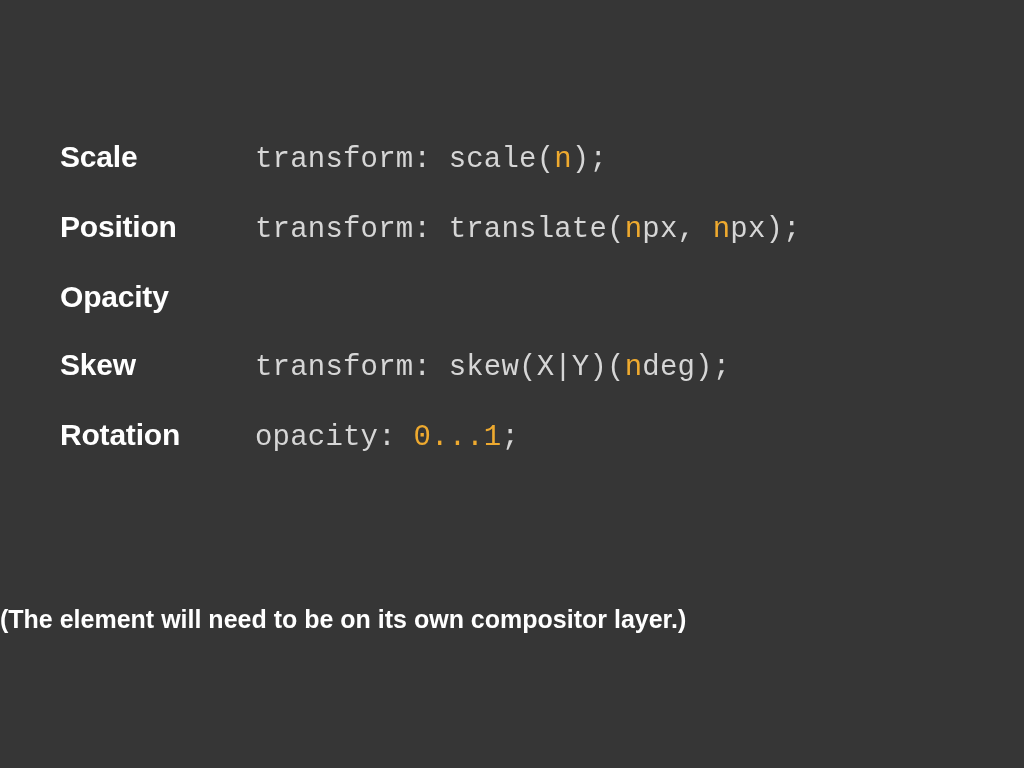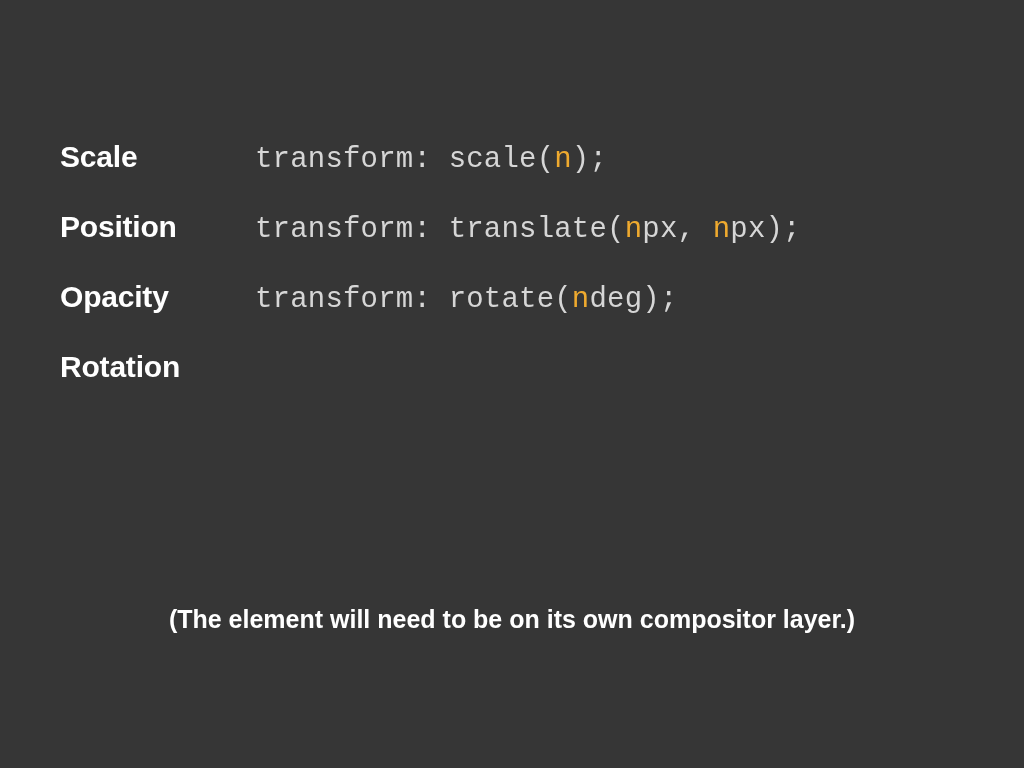--- a/index.html
+++ b/index.html
@@ -37,21 +37,20 @@
       font-size: 29px;
       white-space: pre;
       letter-spacing: 0.2px;
     }
     .code .hl {
       color: #efaa2f;
     }
     .footnote {
       position: absolute;
       width: 100%;
-      text-align: center;
       color: #ffffff;
       font-weight: 600;
       font-size: 25px;
       top: 605px;
       left: 0;
     }
   </style>
 </head>
 <body>
 
@@ -60,20 +59,24 @@
       <div class="row">
         <div class="label">Scale</div>
         <div class="code"><span>transform: scale(</span><span class="hl">n</span><span>);</span></div>
       </div>
       <div class="row">
         <div class="label">Position</div>
         <div class="code"><span>transform: translate(</span><span class="hl">n</span><span>px, </span><span class="hl">n</span><span>px);</span></div>
       </div>
       <div class="row">
         <div class="label">Opacity</div>
-        <div class="code"><span>transform: rotate(</span><span class="hl">n</span><span>deg);</span></div>
+      </div>
+      <div class="row">
+        <div class="label">Skew</div>
+        <div class="code"><span>transform: skew(X|Y)(</span><span class="hl">n</span><span>deg);</span></div>
       </div>
       <div class="row">
         <div class="label">Rotation</div>
+        <div class="code"><span>opacity: </span><span class="hl">0...1</span><span>;</span></div>
       </div>
     </div>
   <div class="footnote">(The element will need to be on its own compositor layer.)</div>
 </div>
 
 </body></html>

